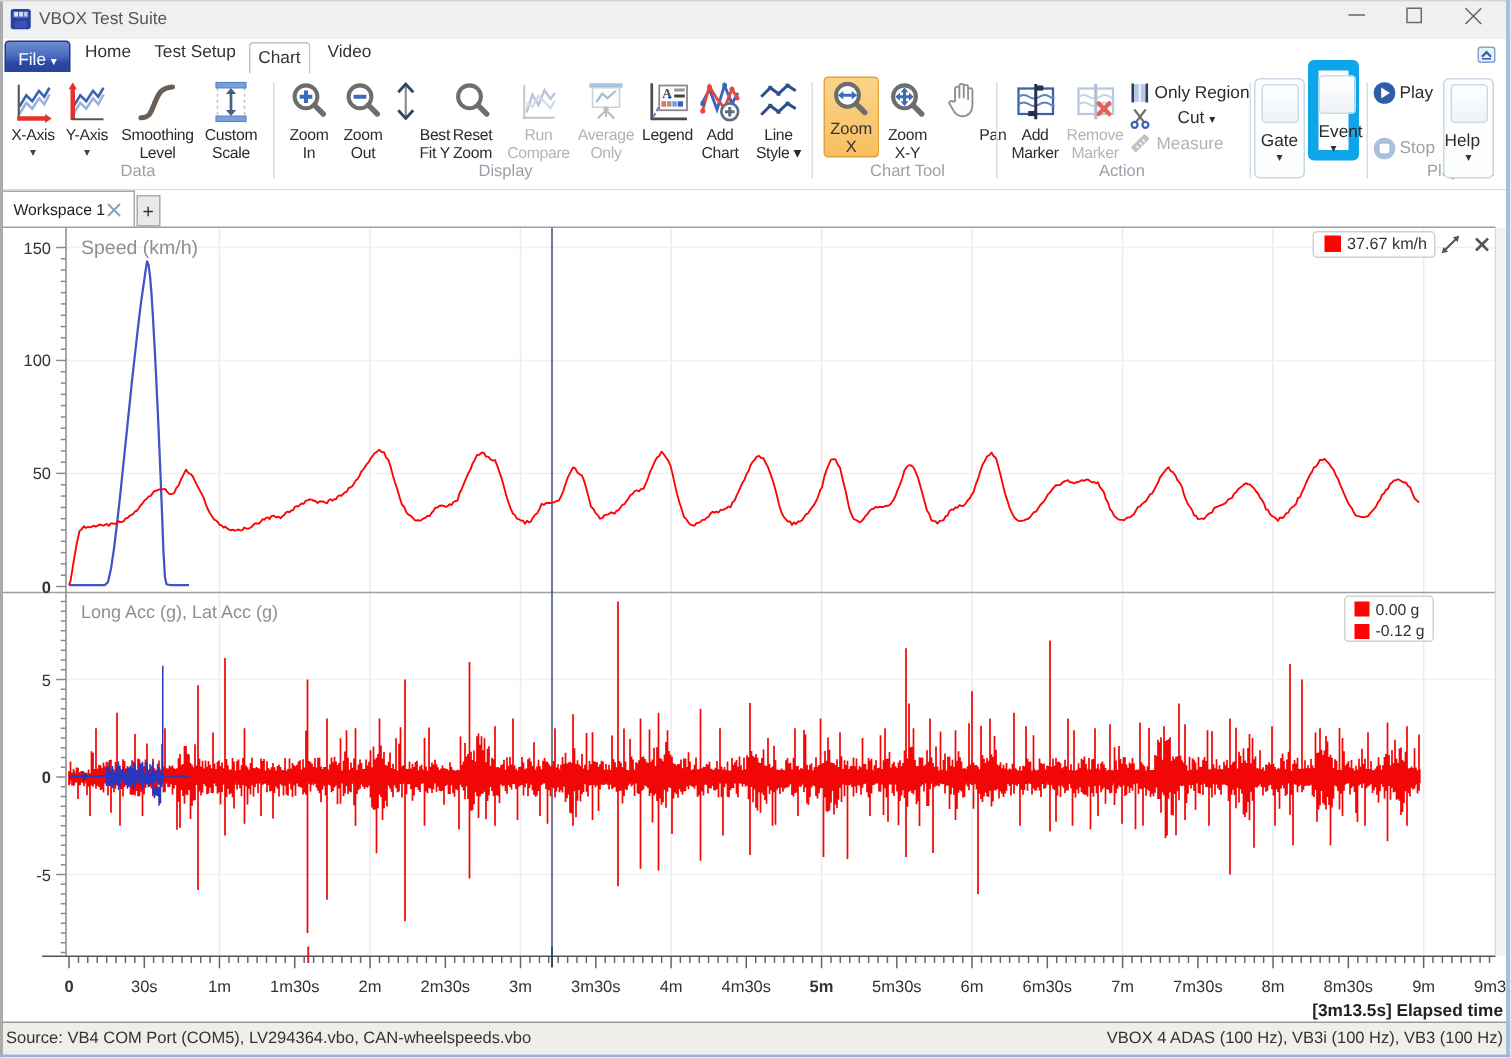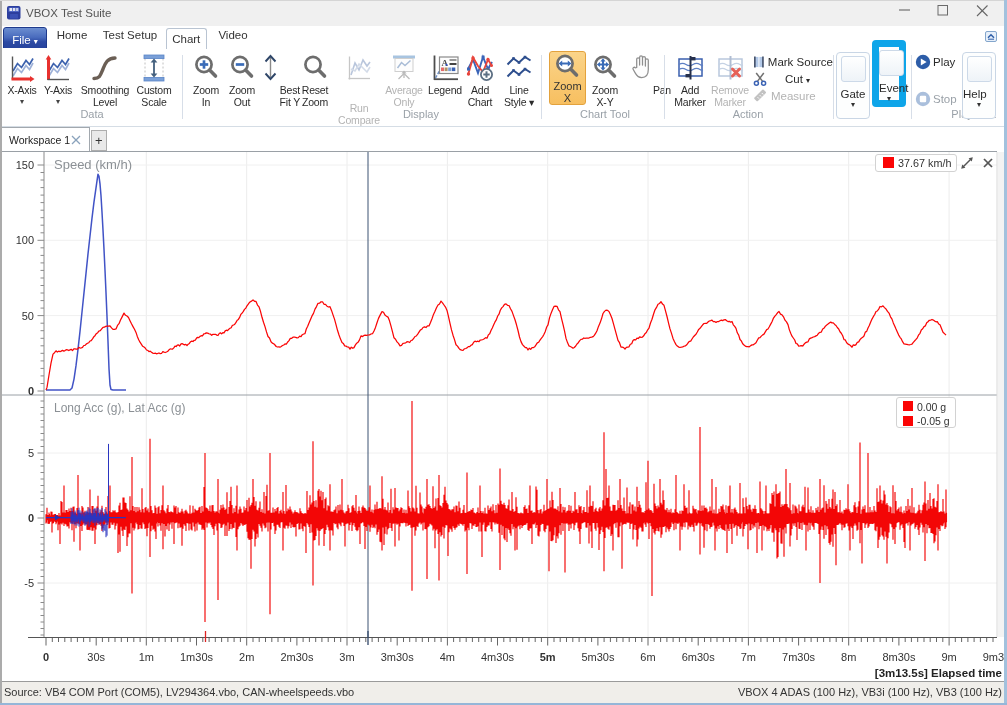--- a/index.html
+++ b/index.html
@@ -128,21 +128,21 @@
   </div>
 <div style="position:absolute;left:329px;top:52px;width:60px;text-align:center">
 <div style="height:31px;display:flex;align-items:center;justify-content:center">
       <svg width="28" height="28" viewBox="0 0 28 28">
 <line x1="4.5" y1="2.5" x2="4.5" y2="25.5" stroke="#c6c6c6" stroke-width="1.3"></line>
 <line x1="3.5" y1="24.5" x2="25" y2="24.5" stroke="#c6c6c6" stroke-width="1.3"></line>
 <polyline points="6,21 10,9 14,16 18,6 22,12 25,8" fill="none" stroke="#b9c6dc" stroke-width="1.6"></polyline>
 <polyline points="6,15 10,17 14,10 18,14 22,18 25,13" fill="none" stroke="#d3dbe8" stroke-width="1.6"></polyline>
       </svg>
     </div>
-<div style="font-size:10.5px;line-height:11.5px;color:#b3b3b3;margin-top:20px;letter-spacing:-0.2px">Run<br>Compare</div>
+<div style="font-size:10.5px;line-height:11.5px;color:#b3b3b3;margin-top:2px;letter-spacing:-0.2px">Run<br>Compare</div>
   </div>
 <div style="position:absolute;left:374px;top:52px;width:60px;text-align:center">
 <div style="height:31px;display:flex;align-items:center;justify-content:center">
       <svg width="30" height="28" viewBox="0 0 30 28">
 <rect x="4" y="1.5" width="22" height="3" fill="#a8c4e0"></rect>
 <rect x="6" y="4.5" width="18" height="13" fill="#fdfdfd" stroke="#cfcfcf" stroke-width="1"></rect>
 <polyline points="8.5,14 12.5,8.5 16,11.5 21.5,6.5" fill="none" stroke="#a9bcd6" stroke-width="1.5"></polyline>
 <line x1="15" y1="17.5" x2="15" y2="24" stroke="#bbb" stroke-width="1.3"></line>
 <line x1="15" y1="19.5" x2="9.5" y2="25" stroke="#bbb" stroke-width="1.3"></line>
 <line x1="15" y1="19.5" x2="20.5" y2="25" stroke="#bbb" stroke-width="1.3"></line>
@@ -198,21 +198,21 @@
         <rect x="12.7" y="7.2" width="2.6" height="2.6" fill="#2e4f8e"></rect>
         <rect x="18.7" y="1.8" width="2.6" height="2.6" fill="#2e4f8e"></rect>
 <rect x="7.2" y="15.2" width="2.6" height="2.6" fill="#2e4f8e"></rect>
         <rect x="12.7" y="19.2" width="2.6" height="2.6" fill="#2e4f8e"></rect>
         <rect x="18.7" y="13.8" width="2.6" height="2.6" fill="#2e4f8e"></rect>
       </svg>
     </div>
 <div style="font-size:10.5px;line-height:11.5px;color:#2b2b2b;margin-top:2px;letter-spacing:-0.2px">Line<br>Style ▾</div>
   </div>
 <div style="position:absolute;left:541px;top:55px;width:1px;height:64px;background:#d7dee8"></div>
-<div style="position:absolute;left:319px;top:108px;width:120px;text-align:right;font-size:11px;color:#9aa1a8">Display</div>
+<div style="position:absolute;left:319px;top:108px;width:120px;text-align:left;font-size:11px;color:#9aa1a8">Display</div>
 <div style="position:absolute;left:549px;top:51px;width:37px;height:54px;border:1px solid #e3a23d;border-radius:3px;background:linear-gradient(#fcd990,#f8c36a);background:linear-gradient(#fbd489,#f7bf60);text-align:center">
 <div style="height:29px;display:flex;align-items:center;justify-content:center">
       <svg width="27" height="27" viewBox="0 0 27 27">
 <circle cx="11" cy="10.5" r="7.6" fill="#fff" stroke="#6d6d6d" stroke-width="2.7"></circle>
 <line x1="16.6" y1="16.1" x2="22.5" y2="22" stroke="#6d6d6d" stroke-width="3.6" stroke-linecap="round"></line>
 <line x1="7.2" y1="10.5" x2="14.8" y2="10.5" stroke="#3a6cb8" stroke-width="2"></line>
 <path d="M4.6,10.5 l3.6,-2.9 v5.8 z M17.4,10.5 l-3.6,-2.9 v5.8 z" fill="#3a6cb8"></path>
       </svg>
     </div>
 <div style="font-size:11px;line-height:11.5px;color:#333">Zoom<br>X</div>
@@ -268,21 +268,21 @@
 <div style="font-size:10.5px;line-height:11.5px;color:#b3b3b3;margin-top:2px;letter-spacing:-0.2px">Remove<br>Marker</div>
   </div>
 <div style="position:absolute;left:753px;top:54px;width:80px">
 <div style="display:flex;align-items:center;height:15px;margin-bottom:2px">
       <svg width="14" height="14" viewBox="0 0 14 14">
 <rect x="2.5" y="1" width="9" height="12" fill="#b3c9e8"></rect>
 <line x1="2.2" y1="0.5" x2="2.2" y2="13.5" stroke="#2c3a56" stroke-width="1.7"></line>
 <line x1="11.8" y1="0.5" x2="11.8" y2="13.5" stroke="#2c3a56" stroke-width="1.7"></line>
 <line x1="7" y1="1" x2="7" y2="13" stroke="#eef3fa" stroke-width="1.5"></line>
       </svg>
-      <span style="font-size:11.5px;color:#2b2b2b;margin-left:3px;white-space:nowrap">Mark Source</span>
+      <span style="font-size:11.5px;color:#2b2b2b;margin-left:3px;white-space:nowrap">Only Region</span>
     </div>
 <div style="display:flex;align-items:center;height:15px;margin-bottom:2px">
       <svg width="14" height="14" viewBox="0 0 14 14">
 <line x1="3.2" y1="1" x2="9.8" y2="9.6" stroke="#707070" stroke-width="1.5"></line>
 <line x1="10.8" y1="1" x2="4.2" y2="9.6" stroke="#707070" stroke-width="1.5"></line>
 <circle cx="3.4" cy="11.2" r="2" fill="none" stroke="#3a62b4" stroke-width="1.5"></circle>
 <circle cx="10.6" cy="11.2" r="2" fill="none" stroke="#3a62b4" stroke-width="1.5"></circle>
       </svg>
       <span style="font-size:11.5px;color:#2b2b2b;margin-left:18px">Cut <span style="font-size:8px">▾</span></span>
     </div>
@@ -642,21 +642,21 @@
     </g>
 </svg>
 
 <div style="position:absolute;left:896px;top:397px;width:60px;height:31px;background:#fff;border:1px solid #d2d2d2;border-radius:3px;padding:3px 0 0 6px">
 <div style="display:flex;height:12px">
       <div style="width:10px;height:10px;background:#fb0505"></div>
       <span style="font-size:10.5px;color:#333;margin-left:4px">0.00 g</span>
     </div>
 <div style="display:flex;align-items:center;height:12px;margin-top:2px">
       <div style="width:10px;height:10px;background:#fb0505"></div>
-      <span style="font-size:10.5px;color:#333;margin-left:4px">-0.05 g</span>
+      <span style="font-size:10.5px;color:#333;margin-left:4px">-0.12 g</span>
     </div>
   </div>
 
 <div style="position:absolute;left:0;top:681px;width:1007px;height:1px;background:#9a9a9a"></div>
 <div style="position:absolute;left:0;top:682px;width:1007px;height:21px;background:#f0eeea"></div>
 <div style="position:absolute;left:4px;top:686px;font-size:11px;color:#333">Source: VB4 COM Port (COM5), LV294364.vbo, CAN-wheelspeeds.vbo</div>
 <div style="position:absolute;right:5px;top:686px;font-size:11px;color:#333">VBOX 4 ADAS (100 Hz), VB3i (100 Hz), VB3 (100 Hz)</div>
 
 <div style="position:absolute;left:0;top:0;width:1.5px;height:705px;background:#ababab"></div>
 <div style="position:absolute;left:0;top:0;width:1007px;height:1px;background:#d5d5d5"></div>

